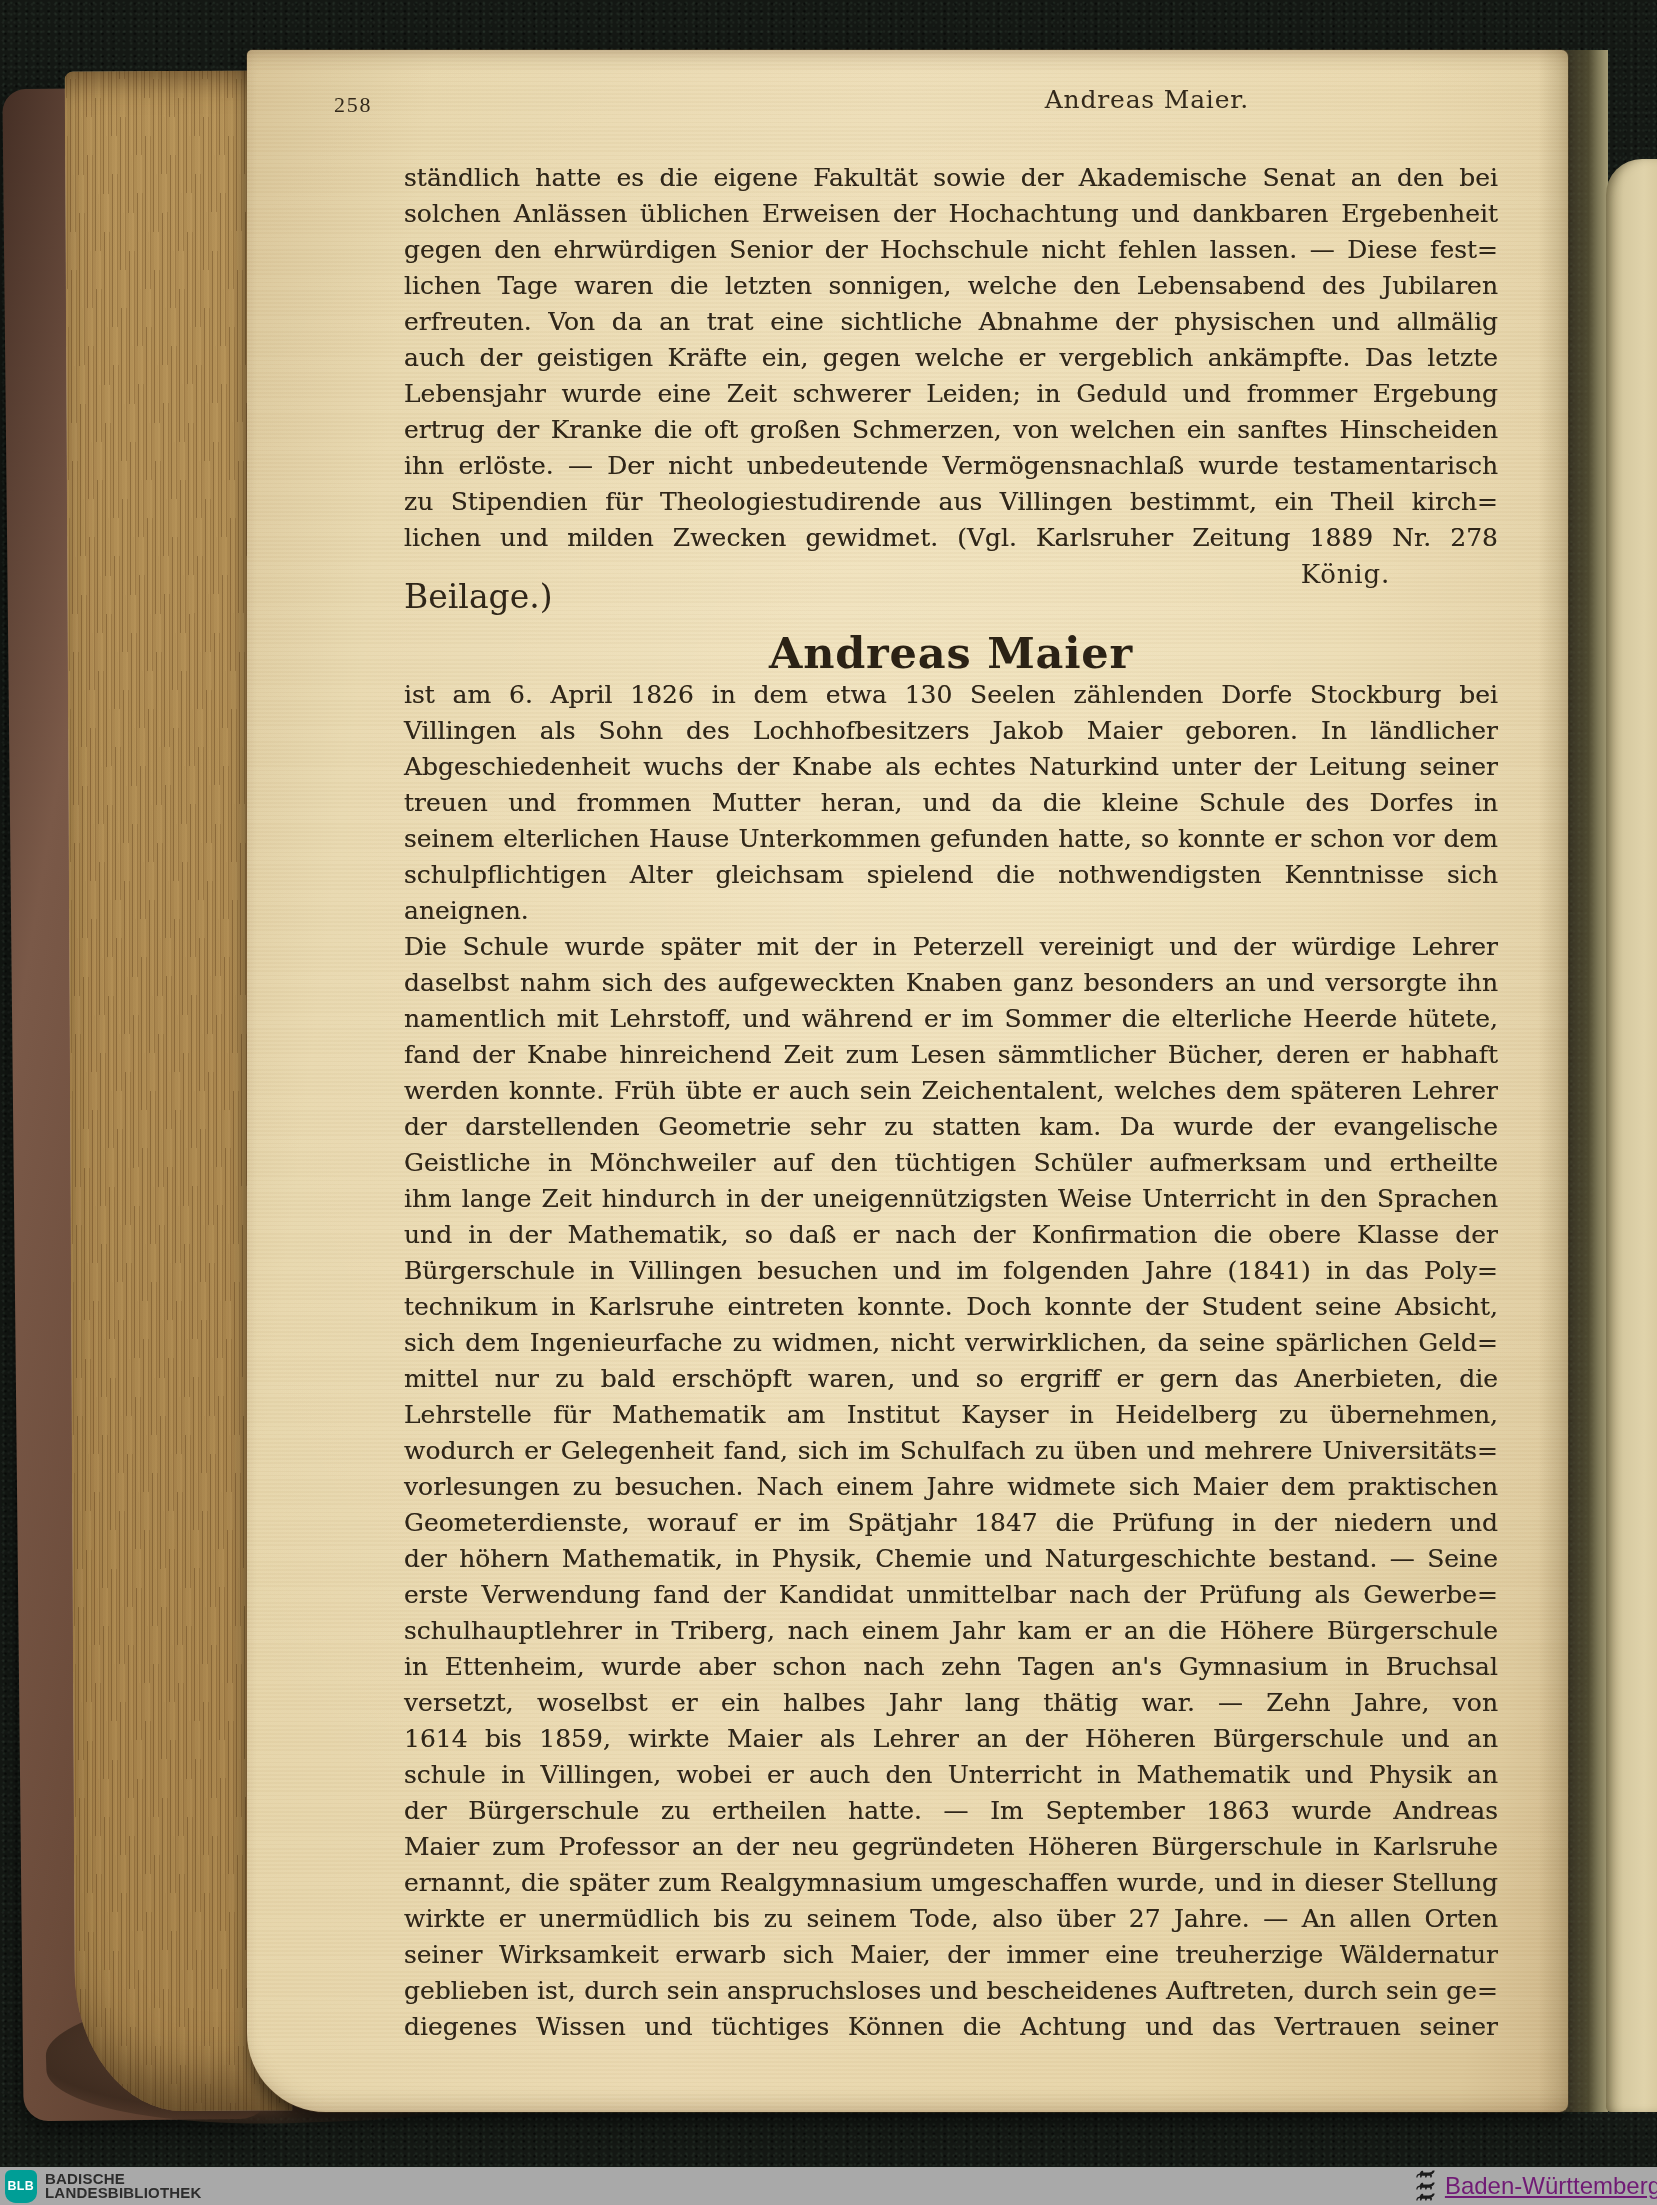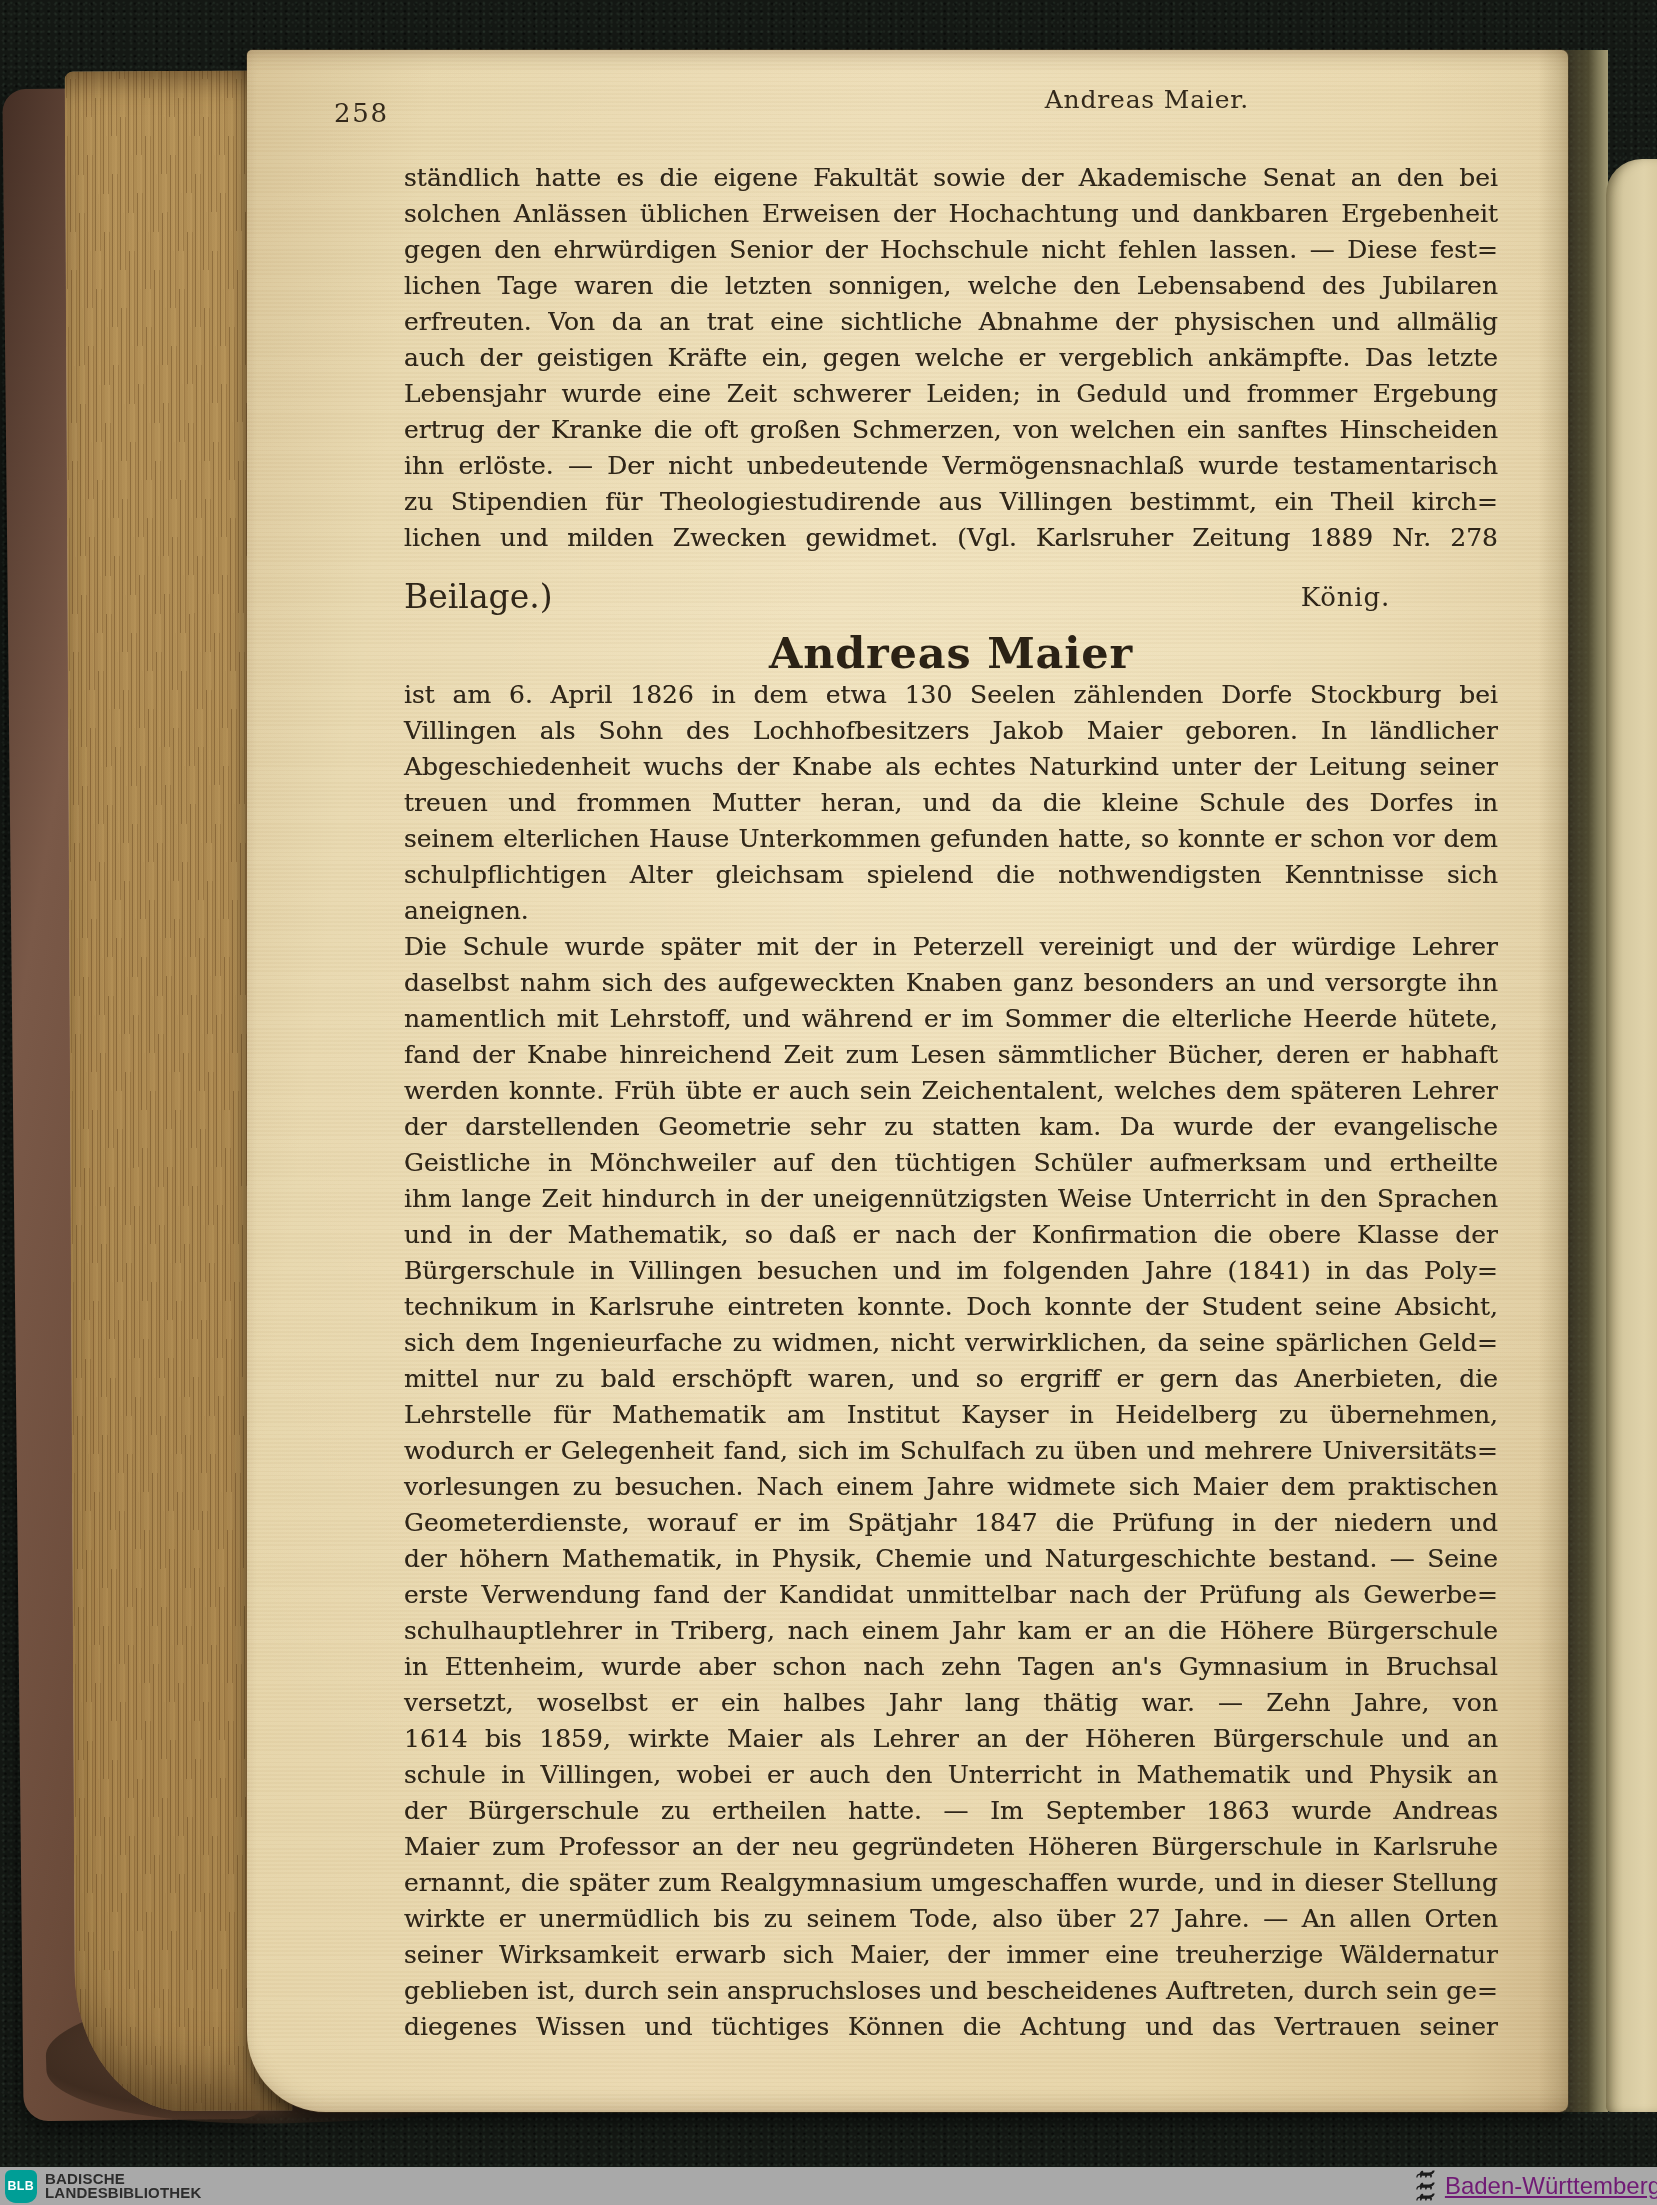--- a/index.html
+++ b/index.html
@@ -53,28 +53,28 @@
     background:linear-gradient(90deg, rgba(150,130,85,0) 0%, rgba(130,112,72,.35) 45%, rgba(98,90,58,.75) 72%, #7e7857 86%, #a59c76 100%);
   }
   .page2{
     position:absolute;left:1606px;top:159px;width:51px;height:1953px;
     background:linear-gradient(90deg,#b4a980 0%,#d6c9a0 35%,#e0d3ab 75%,#d9cba1 100%);
     border-radius:36px 0 0 5px;
     box-shadow:inset 8.3px 0 11.6px -5.8px rgba(60,50,25,.65);
   }
   
   .running-row{position:absolute;top:35px;left:157px;width:1094px;height:38px;}
-  .pageno{position:absolute;left:-70px;top:13px;font-size:26px;letter-spacing:1.7px;color:#33291b;}
+  .pageno{position:absolute;left:-70px;top:7px;font-size:22px;letter-spacing:1.7px;color:#33291b;font-family:Liberation Serif, serif;}
   .running-title{display:block;width:845px;text-align:right;font-size:25px;color:#33291b;letter-spacing:0.8px;}
   .textblock{position:absolute;left:157px;width:1094px;font-size:25px;color:#2f2619;
     text-shadow:0 0 0.5px rgba(47,38,25,.55);}
   .para1{top:110px;line-height:36px;}
   .para2{top:627px;line-height:36px;}
   .tline{text-align:justify;text-align-last:justify;}
-  .koenig{position:absolute;top:509px;left:157px;width:986px;text-align:right;font-size:26px;letter-spacing:0.8px;margin-top:23px;}
+  .koenig{position:absolute;top:509px;left:157px;width:986px;text-align:right;font-size:26px;letter-spacing:0.8px;}
   .beilage{position:absolute;top:527px;left:157px;font-size:33px;}
   .heading{position:absolute;top:578px;left:157px;width:1094px;margin:0;
     text-align:center;font-size:43px;font-weight:bold;letter-spacing:0.8px;color:#2b2215;}
   
   .footer{position:absolute;left:0;bottom:0;width:1657px;height:38px;background:#a9a9a9;
     font-family:"Liberation Sans", sans-serif;padding-left:19px;}
   .blb{position:absolute;left:5px;top:2.5px;width:31.5px;height:33px;background:#009e96;
     border-radius:5.8px 5.8px 10.8px 10.8px;display:flex;align-items:center;justify-content:center;}
   .blb span{color:#ffffff;font-weight:bold;font-size:12.4px;letter-spacing:0.4px;}
   .blb-name{position:absolute;left:45px;top:5px;color:#2d2d2d;font-weight:bold;

